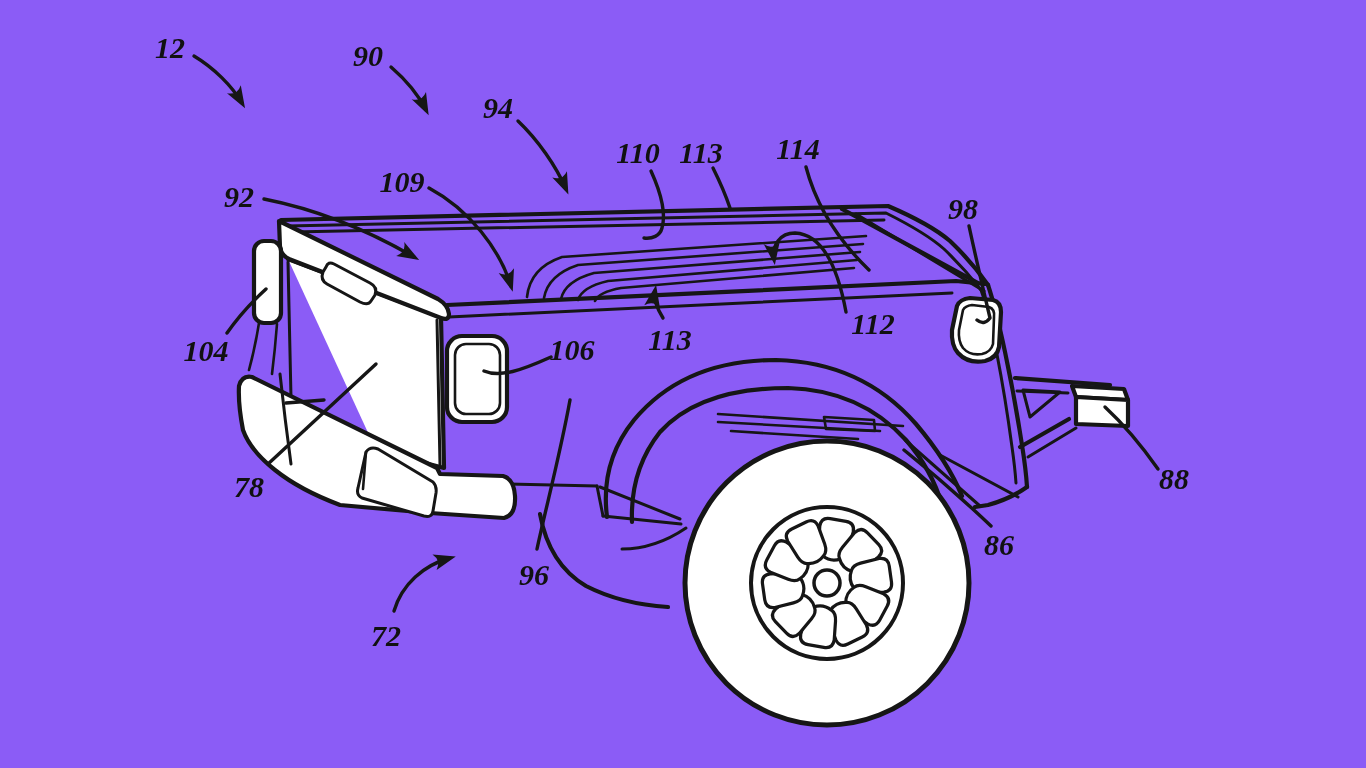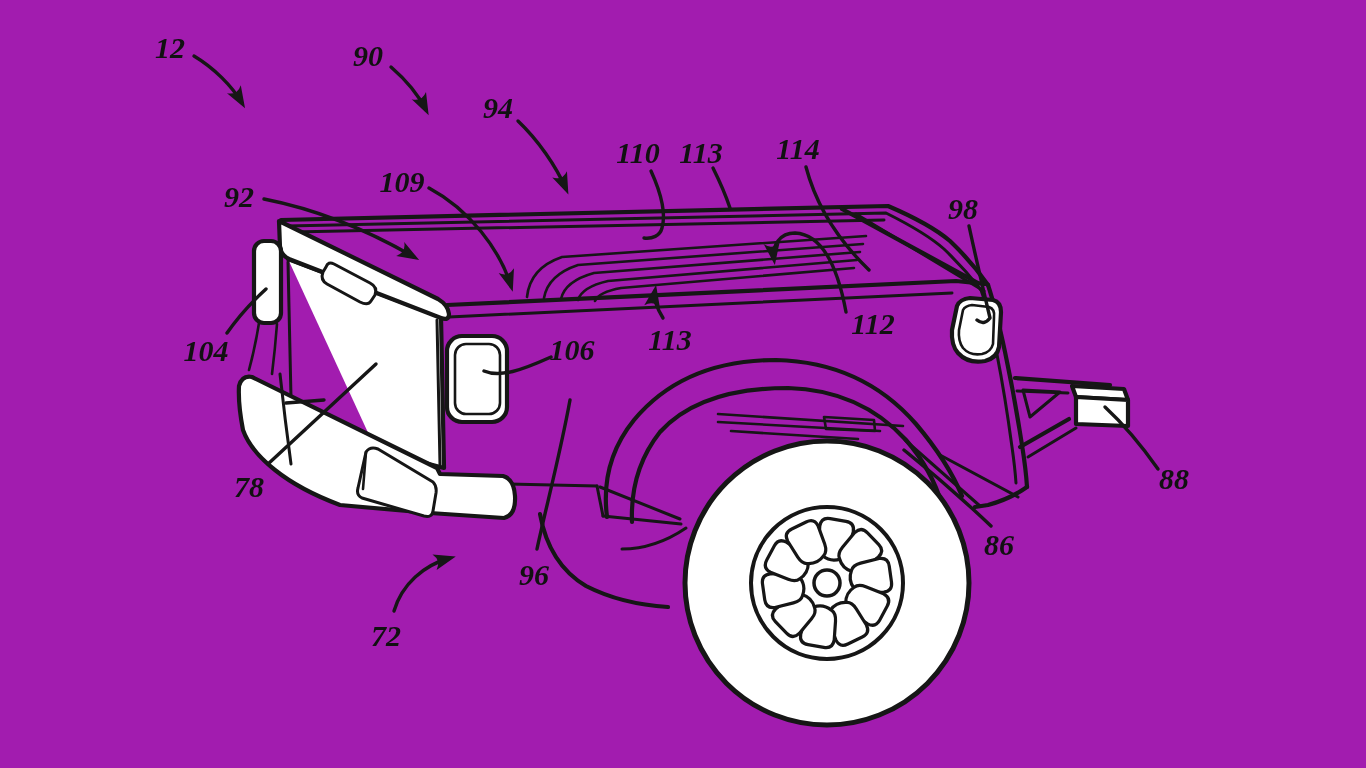--- a/index.html
+++ b/index.html
@@ -1,16 +1,16 @@
 <!DOCTYPE html>
 <html><head>
 <meta charset="utf-8">
 <style>
   html,body{margin:0;padding:0;background:#ffffff;}
-  .stage{position:relative;width:1366px;height:768px;background:#a21caf;overflow:hidden;
+  .stage{position:relative;width:1366px;height:768px;background:#8b5cf6;overflow:hidden;
          font-family:"Liberation Serif","DejaVu Serif",serif;}
   svg{display:block}
   .ln{fill:none;stroke:#161616;stroke-linecap:round;stroke-linejoin:round;}
   .w4{stroke-width:4.2}
   .w3{stroke-width:3}
   .w2{stroke-width:2.6}
   .fw{fill:#ffffff}
   .lead{fill:none;stroke:#161616;stroke-width:3.4;stroke-linecap:round;stroke-linejoin:round;}
   .ref{font:italic 700 30px "Liberation Serif","DejaVu Serif",serif;fill:#111;}
 </style>

